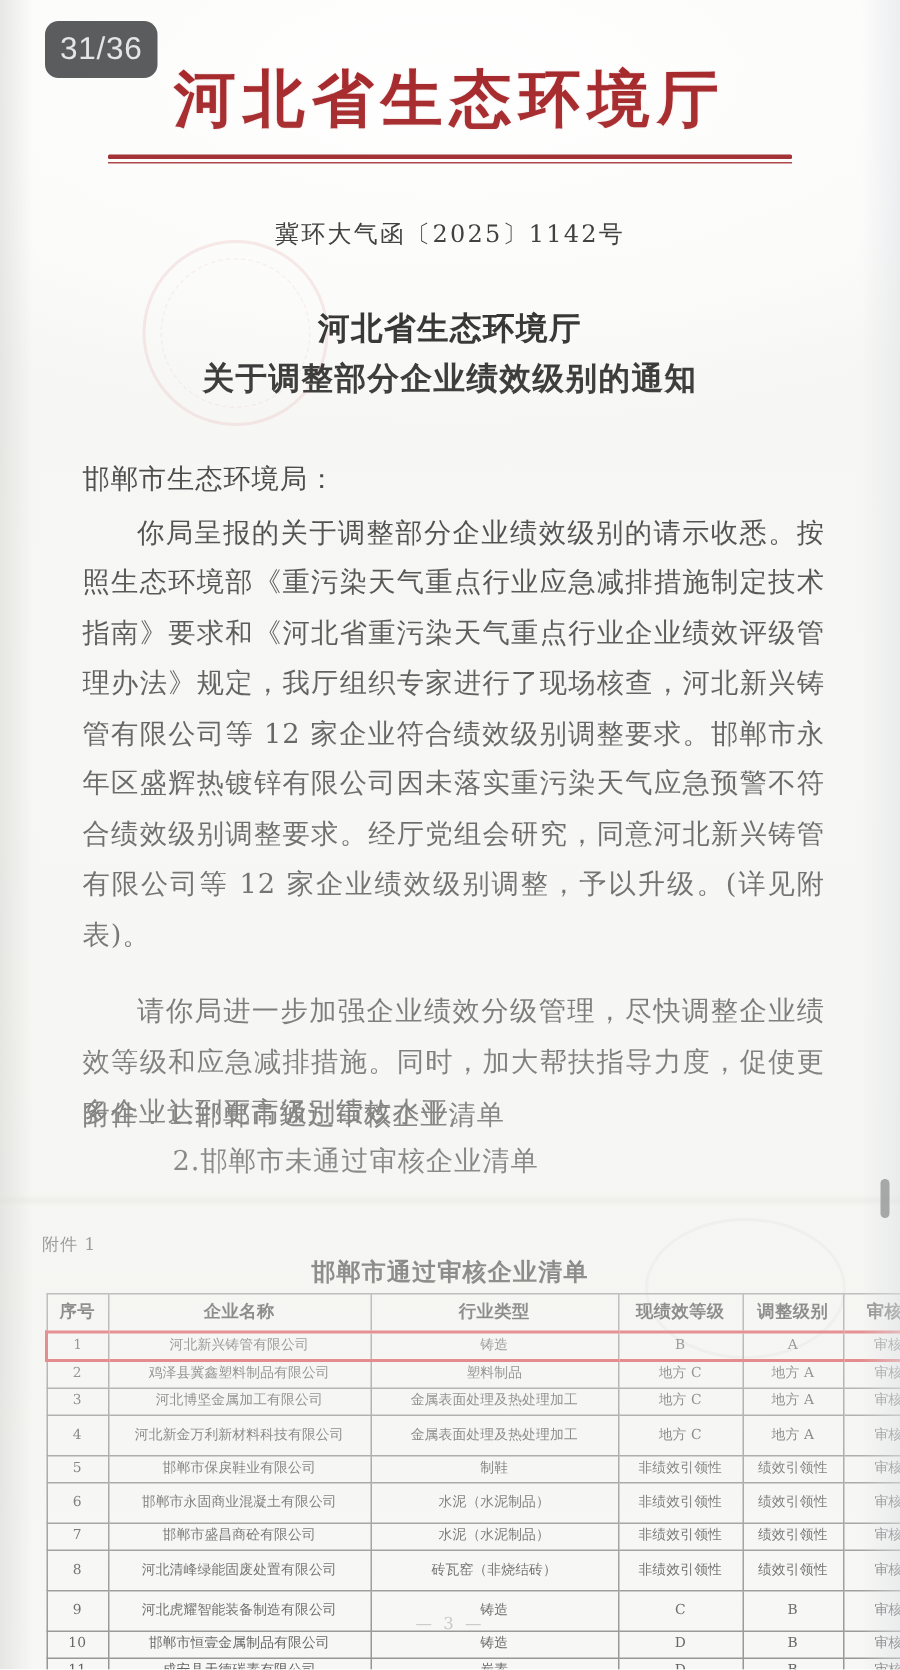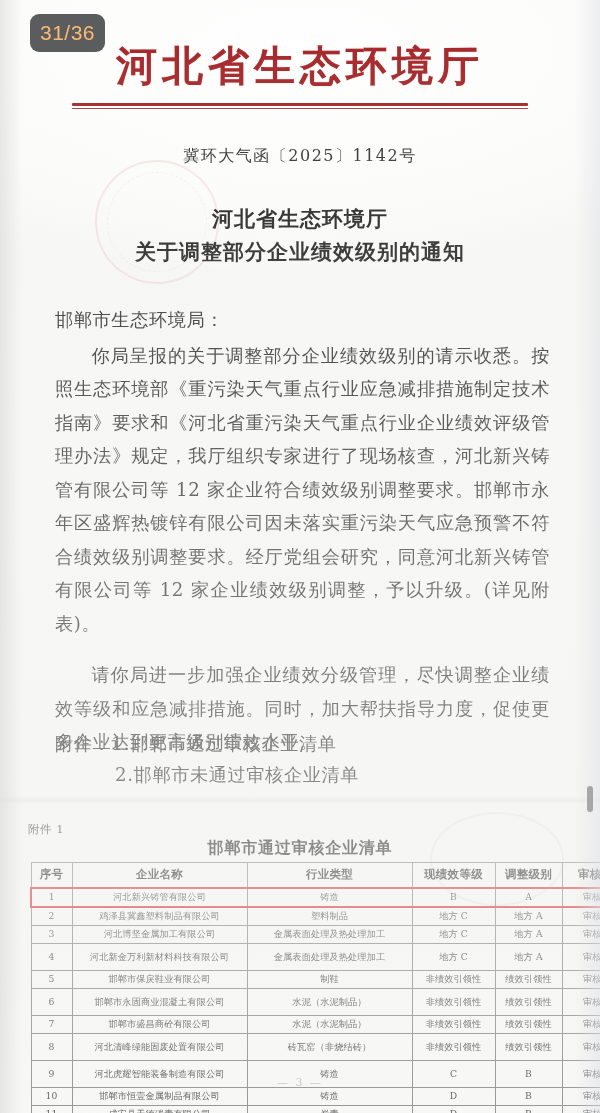--- a/index.html
+++ b/index.html
@@ -56,21 +56,21 @@
 
   
   .page-badge {
     position: absolute;
     left: 30px;
     top: 14px;
     min-width: 74px;
     height: 38px;
     border-radius: 9px;
     background: #5b5c5e;
-    color: #fdba74;
+    color: #e5e5e5;
     font-size: 21px;
     letter-spacing: 0.5px;
     display: flex;
     align-items: center;
     justify-content: center;
     z-index: 30;
     font-family: "Liberation Sans", sans-serif;
     padding: 0 10px;
     box-sizing: border-box;
   }

